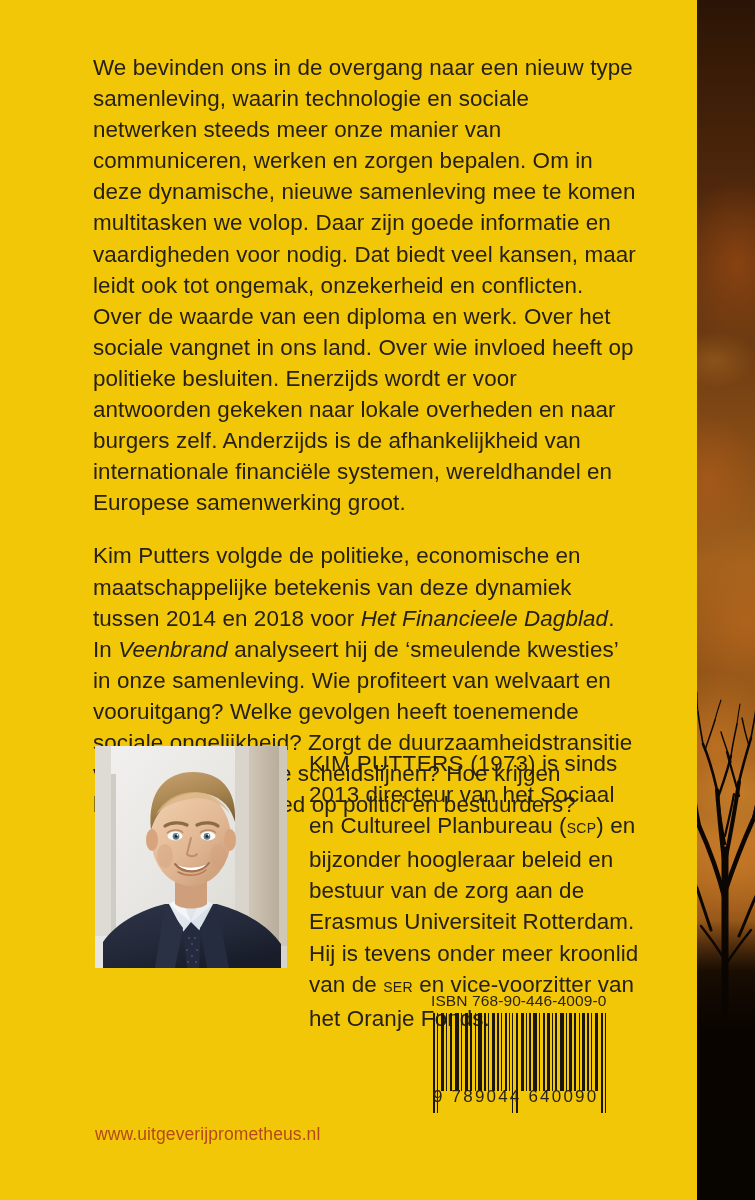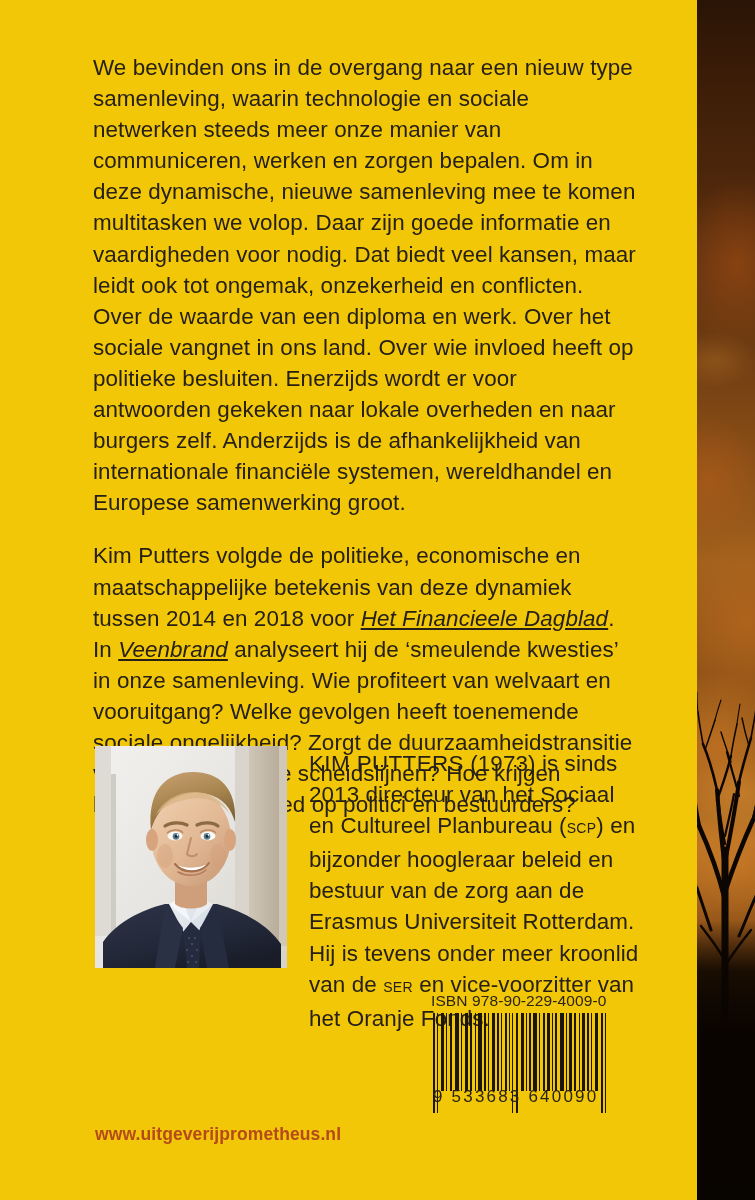--- a/index.html
+++ b/index.html
@@ -94,21 +94,21 @@
     width: 545px;
     color: #262016;
     font-size: 22.4px;
     line-height: 31.1px;
     letter-spacing: 0.1px;
   }
   .body-copy p {
     margin: 0 0 22px 0;
   }
   .body-copy p:last-child { margin-bottom: 0; }
-  .body-copy i { font-style: italic; text-decoration: underline; }
+  .body-copy i { font-style: italic; }
 
   
   .author-block {
     position: absolute;
     left: 95px;
     top: 746px;
     width: 545px;
   }
   .author-photo {
     position: absolute;
@@ -172,21 +172,20 @@
   }
 
   
   .publisher-url {
     position: absolute;
     left: 95px;
     top: 1124px;
     color: #b4491b;
     font-size: 17.5px;
     letter-spacing: 0.1px;
-    font-weight: bold;
   }
 </style>
 </head>
 <body>
 
 <div class="cover">
 
   <div class="panel">
 
     <div class="body-copy">
@@ -292,21 +291,21 @@
 
           <ellipse cx="70" cy="110" rx="8" ry="12" fill="#cf9b74" opacity="0.35"></ellipse>
           <ellipse cx="123" cy="110" rx="8" ry="12" fill="#cf9b74" opacity="0.3"></ellipse>
         </svg>
       </div>
 
       <div class="author-bio"><span class="name">KIM PUTTERS</span><span> (1973) is sinds 2013 directeur van het Sociaal en Cultureel Planbureau (</span><span class="sc">SCP</span><span>) en bijzonder hoogleraar beleid en bestuur van de zorg aan de Erasmus Universiteit Rotterdam. Hij is tevens onder meer kroonlid van de </span><span class="sc">SER</span><span> en vice-voorzitter van het Oranje Fonds.</span></div>
     </div>
 
     <div class="barcode-block">
-      <div class="isbn-text">ISBN 978-90-229-4009-0</div>
+      <div class="isbn-text">ISBN 768-90-446-4009-0</div>
       <div class="barcode-bars">
         <svg viewBox="0 0 178 100" preserveAspectRatio="none" role="img">
           <g fill="#1c1509">
             <rect x="2" y="0" width="2" height="100"></rect>
             <rect x="6" y="0" width="1" height="100"></rect>
             <rect x="10" y="0" width="3" height="78"></rect>
             <rect x="15" y="0" width="1" height="78"></rect>
             <rect x="19" y="0" width="2" height="78"></rect>
             <rect x="24" y="0" width="4" height="78"></rect>
             <rect x="30" y="0" width="1" height="78"></rect>
@@ -339,21 +338,21 @@
             <rect x="148" y="0" width="1" height="78"></rect>
             <rect x="151" y="0" width="3" height="78"></rect>
             <rect x="156" y="0" width="2" height="78"></rect>
             <rect x="160" y="0" width="1" height="78"></rect>
             <rect x="164" y="0" width="3" height="78"></rect>
             <rect x="170" y="0" width="2" height="100"></rect>
             <rect x="174" y="0" width="1" height="100"></rect>
           </g>
         </svg>
       </div>
-      <div class="barcode-digits">9 533683 640090</div>
+      <div class="barcode-digits">9 789044 640090</div>
     </div>
 
     <div class="publisher-url">www.uitgeverijprometheus.nl</div>
   </div>
 
   <div class="photo-strip">
     <div class="strip-sky"></div>
     <div class="strip-haze"></div>
     <div class="strip-tree">
       <svg viewBox="0 0 74 420" preserveAspectRatio="none" role="img">

